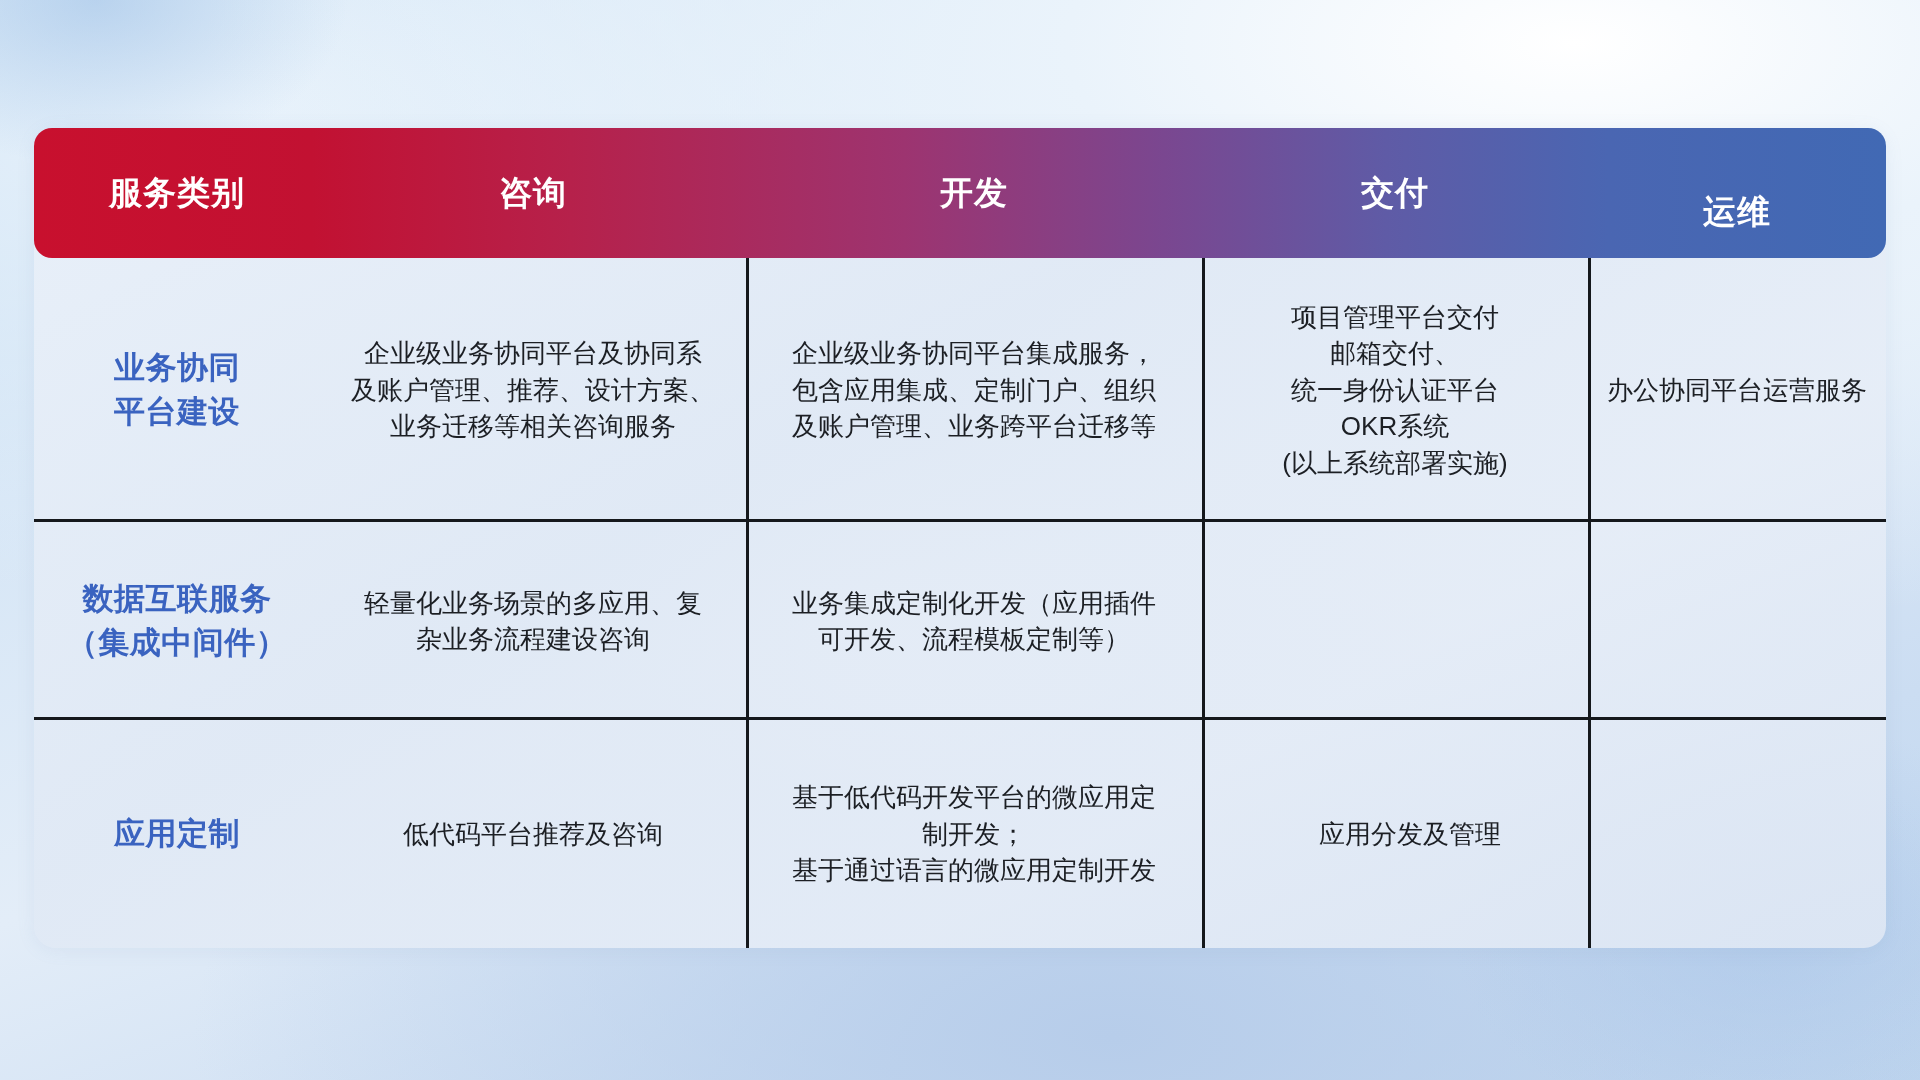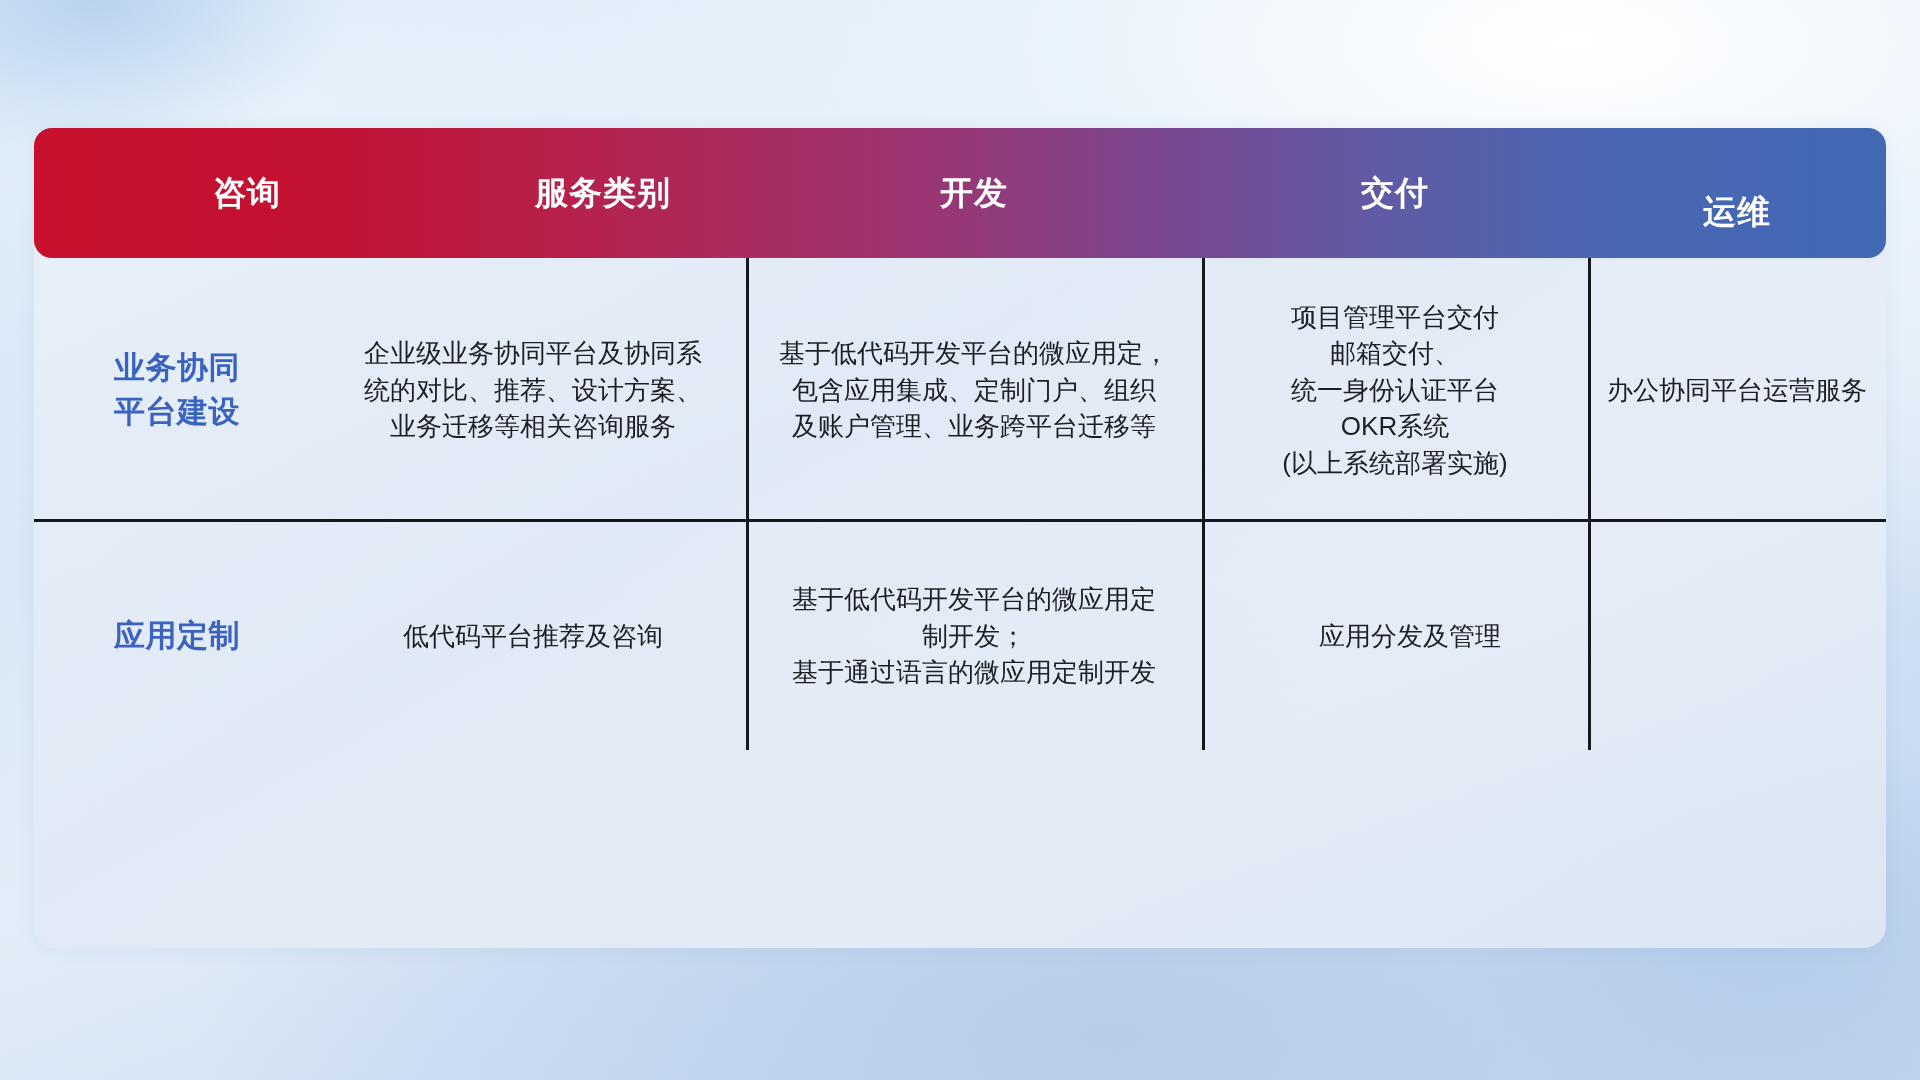--- a/index.html
+++ b/index.html
@@ -116,44 +116,68 @@
   <div id="card">
     <div id="body-grid">
 
       <div class="trow r1">
         <div class="tcell c-category" style="flex: 0 0 286px; width: 286px;">
           <div class="rowlabel">业务协同
 平台建设</div>
         </div>
         <div class="tcell c-consulting" style="flex: 0 0 426px; width: 426px;">
           <div class="celltext">企业级业务协同平台及协同系
-统的对比、推荐、设计方案、
+及账户管理、推荐、设计方案、
 业务迁移等相关咨询服务</div>
         </div>
         <div class="tcell c-development" style="flex: 0 0 456px; width: 456px;">
           <div class="col-sep" style="left:0"></div>
-          <div class="celltext">基于低代码开发平台的微应用定，
+          <div class="celltext">企业级业务协同平台集成服务，
 包含应用集成、定制门户、组织
 及账户管理、业务跨平台迁移等</div>
         </div>
         <div class="tcell c-delivery" style="flex: 0 0 386px; width: 386px;">
           <div class="col-sep" style="left:0"></div>
           <div class="celltext">项目管理平台交付
 邮箱交付、
 统一身份认证平台
 OKR系统
 (以上系统部署实施)</div>
         </div>
         <div class="tcell c-operations" style="flex: 0 0 298px; width: 298px;">
           <div class="col-sep" style="left:0"></div>
           <div class="celltext">办公协同平台运营服务</div>
         </div>
         <div class="row-sep" style="bottom:0"></div>
       </div>
 
+      <div class="trow r2">
+        <div class="tcell c-category" style="flex: 0 0 286px; width: 286px;">
+          <div class="rowlabel">数据互联服务
+（集成中间件）</div>
+        </div>
+        <div class="tcell c-consulting" style="flex: 0 0 426px; width: 426px;">
+          <div class="celltext">轻量化业务场景的多应用、复
+杂业务流程建设咨询</div>
+        </div>
+        <div class="tcell c-development" style="flex: 0 0 456px; width: 456px;">
+          <div class="col-sep" style="left:0"></div>
+          <div class="celltext">业务集成定制化开发（应用插件
+可开发、流程模板定制等）</div>
+        </div>
+        <div class="tcell c-delivery" style="flex: 0 0 386px; width: 386px;">
+          <div class="col-sep" style="left:0"></div>
+          <div class="celltext"></div>
+        </div>
+        <div class="tcell c-operations" style="flex: 0 0 298px; width: 298px;">
+          <div class="col-sep" style="left:0"></div>
+          <div class="celltext"></div>
+        </div>
+        <div class="row-sep" style="bottom:0"></div>
+      </div>
 
       <div class="trow r3">
         <div class="tcell c-category" style="flex: 0 0 286px; width: 286px;">
           <div class="rowlabel">应用定制</div>
         </div>
         <div class="tcell c-consulting" style="flex: 0 0 426px; width: 426px;">
           <div class="celltext">低代码平台推荐及咨询</div>
         </div>
         <div class="tcell c-development" style="flex: 0 0 456px; width: 456px;">
           <div class="col-sep" style="left:0"></div>
@@ -168,20 +192,20 @@
         <div class="tcell c-operations" style="flex: 0 0 298px; width: 298px;">
           <div class="col-sep" style="left:0"></div>
           <div class="celltext"></div>
         </div>
       </div>
 
     </div>
   </div>
 
   <div id="header-band">
+    <div class="hcell h-category" style="flex: 0 0 286px; width: 286px;">服务类别</div>
     <div class="hcell h-consulting" style="flex: 0 0 426px; width: 426px;">咨询</div>
-    <div class="hcell h-category" style="flex: 0 0 286px; width: 286px;">服务类别</div>
     <div class="hcell h-development" style="flex: 0 0 456px; width: 456px;">开发</div>
     <div class="hcell h-delivery" style="flex: 0 0 386px; width: 386px;">交付</div>
     <div class="hcell h-operations" style="flex: 0 0 298px; width: 298px; margin-top: 38px;">运维</div>
   </div>
 
 </div>
 
 </body></html>

